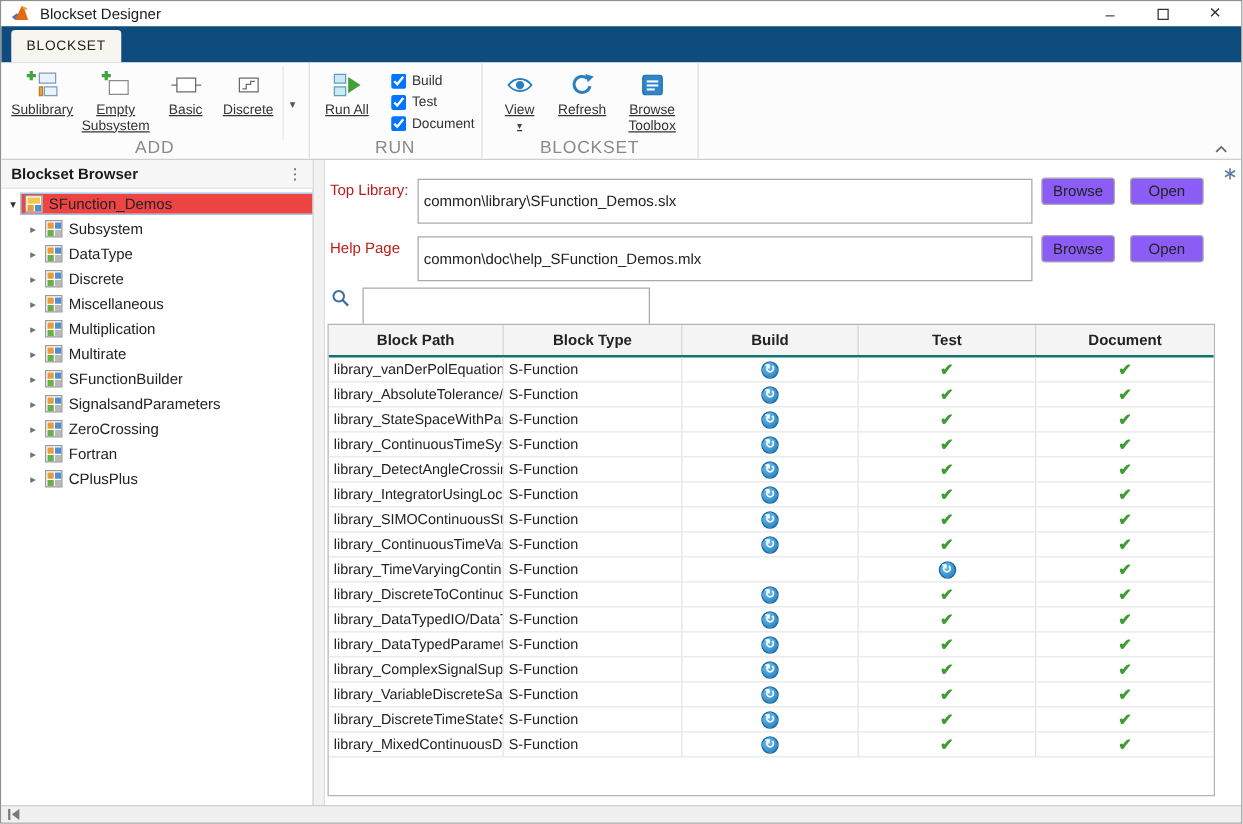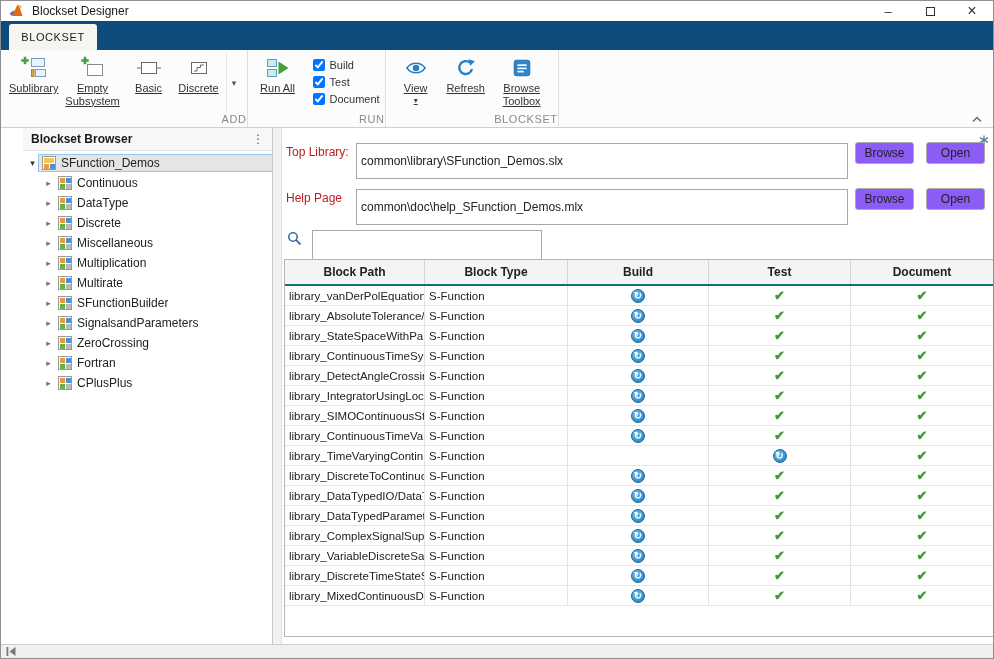--- a/index.html
+++ b/index.html
@@ -22,45 +22,45 @@
   .tabbar { height:29px; flex:none; background:#0e4c7e; display:flex; align-items:flex-end; }
   .ribbon-tab {
     margin-left:8px; width:88px; height:26px; background:#f6f5ef; color:#222;
     font-size:11px; letter-spacing:0.6px; display:flex; align-items:center; justify-content:center;
     border-radius:3px 3px 0 0;
   }
   
   .toolbar { height:78px; flex:none; background:#fcfcfc; border-bottom:1px solid #cfcfcf; display:flex; position:relative; }
   .tb-section { position:relative; display:flex; padding:3px 5px 15px 5px; border-right:1px solid #e0e0e0; }
   .tb-row { display:flex; align-items:flex-start; }
-  .tb-caption { position:absolute; bottom:2px; left:0; right:0; text-align:right; font-size:11px; color:#8a8a8a; letter-spacing:0.6px; }
+  .tb-caption { position:absolute; bottom:2px; left:0; right:0; text-align:center; font-size:14px; color:#8a8a8a; letter-spacing:0.6px; }
   .tb-big { display:flex; flex-direction:column; align-items:center; min-width:50px; max-width:62px; padding:1px 3px; font-size:11px; color:#333; text-align:center; cursor:default;text-decoration:underline; }
   .tb-ic { height:27px; display:flex; align-items:center; justify-content:center; }
   .tb-label { line-height:1.15; margin-top:1px; }
   .gallery-drop { width:16px; align-self:stretch; display:flex; align-items:center; justify-content:center; border-left:1px solid #e6e6e6; color:#555; font-size:9px; margin-left:2px; }
   .check-col { display:flex; flex-direction:column; margin-left:10px; padding-top:3px; }
   .run-check { display:flex; align-items:center; gap:5px; font-size:11px; color:#333; height:17px; }
   .run-check input { width:12px; height:12px; margin:0; }
   .view-caret { font-size:8px; color:#444; margin-top:1px; }
   .toolstrip-collapse { position:absolute; right:10px; bottom:4px; display:flex; }
   
   .content { flex:1; display:flex; min-height:0; }
   
-  .sidebar { width:250px; flex:none; background:#fff; border-right:1px solid #c8c8c8; display:flex; flex-direction:column;margin-left:22px; }
+  .sidebar { width:250px; flex:none; background:#fff; border-right:1px solid #c8c8c8; display:flex; flex-direction:column; }
   .sidebar-header { height:23px; flex:none; background:#f7f7f7; border-bottom:1px solid #e3e3e3; display:flex; align-items:center; padding:0 8px; }
   .sidebar-title { font-size:12px; font-weight:bold; color:#1a1a1a; flex:1; }
   .sidebar-menu { color:#44617e; font-size:12px; }
   .tree { padding-top:2px; overflow:hidden; }
   .tree-item { display:flex; align-items:center; height:20px; font-size:12px; color:#222; }
   .tree-item .expander { width:13px; text-align:center; color:#707070; font-size:9px; flex:none; }
   .tree-item.lvl0 { padding-left:3px; }
   .tree-item.lvl0 .expander { color:#333; }
   .tree-item.lvl1 { padding-left:19px; }
   .row-body { display:flex; align-items:center; gap:5px; padding:1px 5px 1px 3px; min-width:0; flex:1; }
-  .tree-item.selected .row-body { background:#e5e5e5; outline:1px solid #95c7ec; }
+  .tree-item.selected .row-body { background:#ef4444; outline:1px solid #95c7ec; }
   .blk-icon {
     width:14px; height:14px; flex:none; border:1px solid #9a9a9a; background:
       linear-gradient(#e89b3c,#e89b3c) 1px 1px/5px 5px no-repeat,
       linear-gradient(#4f8fd0,#4f8fd0) 7px 1px/5px 5px no-repeat,
       linear-gradient(#69b04b,#69b04b) 1px 7px/5px 5px no-repeat,
       linear-gradient(#b8b8b8,#b8b8b8) 7px 7px/5px 5px no-repeat, #fff;
   }
   .blk-icon.root { background:
       linear-gradient(#f3c64e,#f3c64e) 1px 1px/10px 5px no-repeat,
       linear-gradient(#e89b3c,#e89b3c) 1px 7px/5px 5px no-repeat,
@@ -263,21 +263,21 @@
     <span class="expander">▾</span>
     <span class="row-body">
       <span class="blk-icon root"></span>
       <span class="tree-label">SFunction_Demos</span>
     </span>
   </div>
           <div class="tree-item lvl1">
     <span class="expander">▸</span>
     <span class="row-body">
       <span class="blk-icon"></span>
-      <span class="tree-label">Continuous</span>
+      <span class="tree-label">Subsystem</span>
     </span>
   </div>
           <div class="tree-item lvl1">
     <span class="expander">▸</span>
     <span class="row-body">
       <span class="blk-icon"></span>
       <span class="tree-label">DataType</span>
     </span>
   </div>
           <div class="tree-item lvl1">

